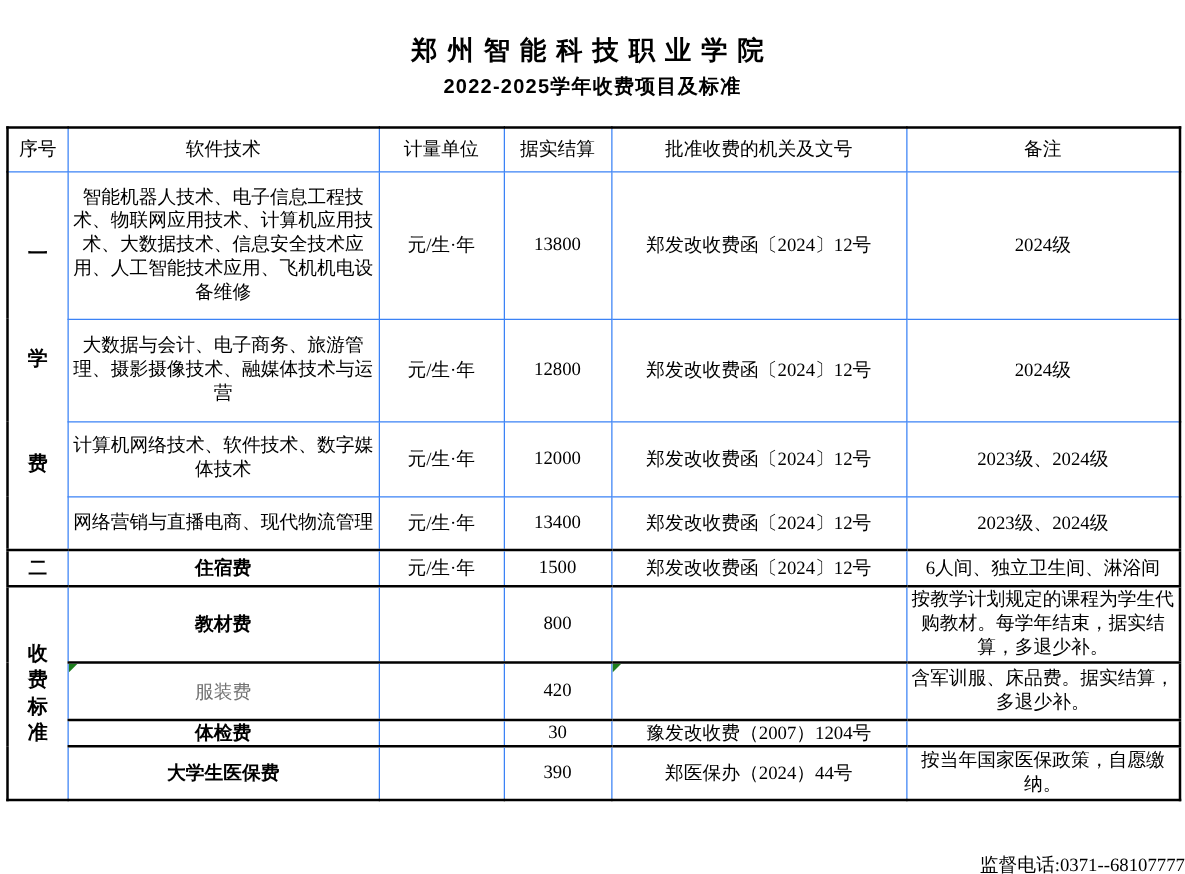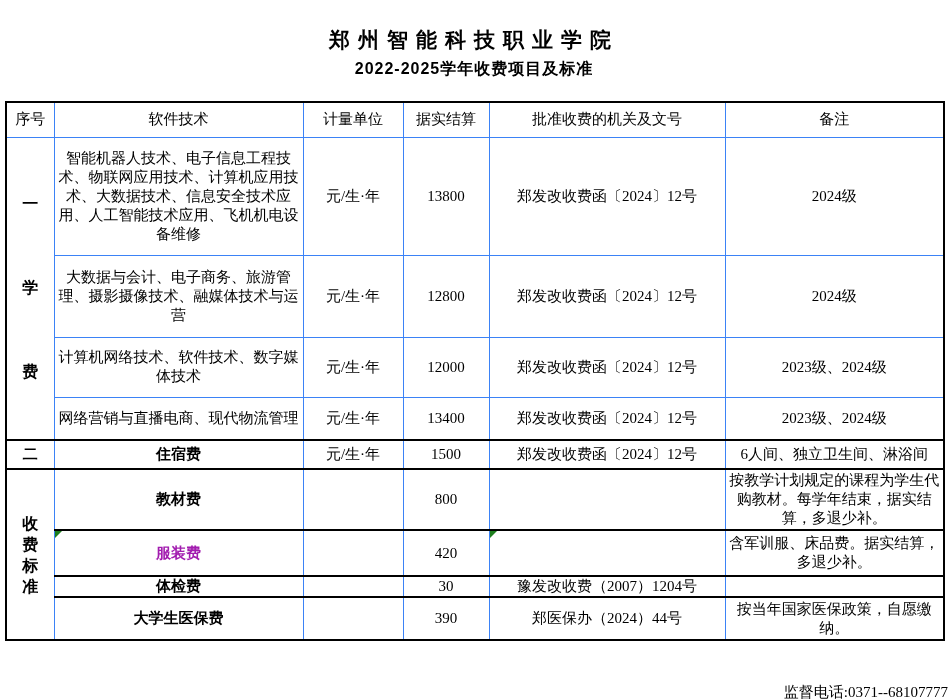--- a/index.html
+++ b/index.html
@@ -24,21 +24,21 @@
   table.fee td{
     border:1px solid #3b82f6;text-align:center;vertical-align:middle;
     font-size:15px;padding:0 2px;overflow:hidden;
   }
   tr.thick-top td{border-top:2px solid #000;}
   td.justify{
     text-align:justify;text-align-last:center;text-justify:inter-ideograph;
     font-size:16px;line-height:19px;padding:0 4px;
   }
   td.bold-item{font-weight:bold;font-size:16px;}
-  td.plain-item{font-weight:bold;font-size:16px;color:#a21caf;}
+  td.plain-item{font-weight:normal;font-size:16px;color:#737373;}
   td.remark-line{font-size:15px;padding:0 1px;white-space:nowrap;}
   td.seq-cell{font-weight:bold;font-size:16px;}
   .vchars{width:1.05em;margin:0 auto;word-break:break-all;font-weight:bold;font-size:16px;}
   .vchars.tall{line-height:84px;}
   .vchars.compact{line-height:21px;}
   td.rel{position:relative;}
   .tri{
     position:absolute;top:0;left:0;width:0;height:0;
     border-top:7px solid #1e7e1e;border-right:7px solid transparent;
   }

